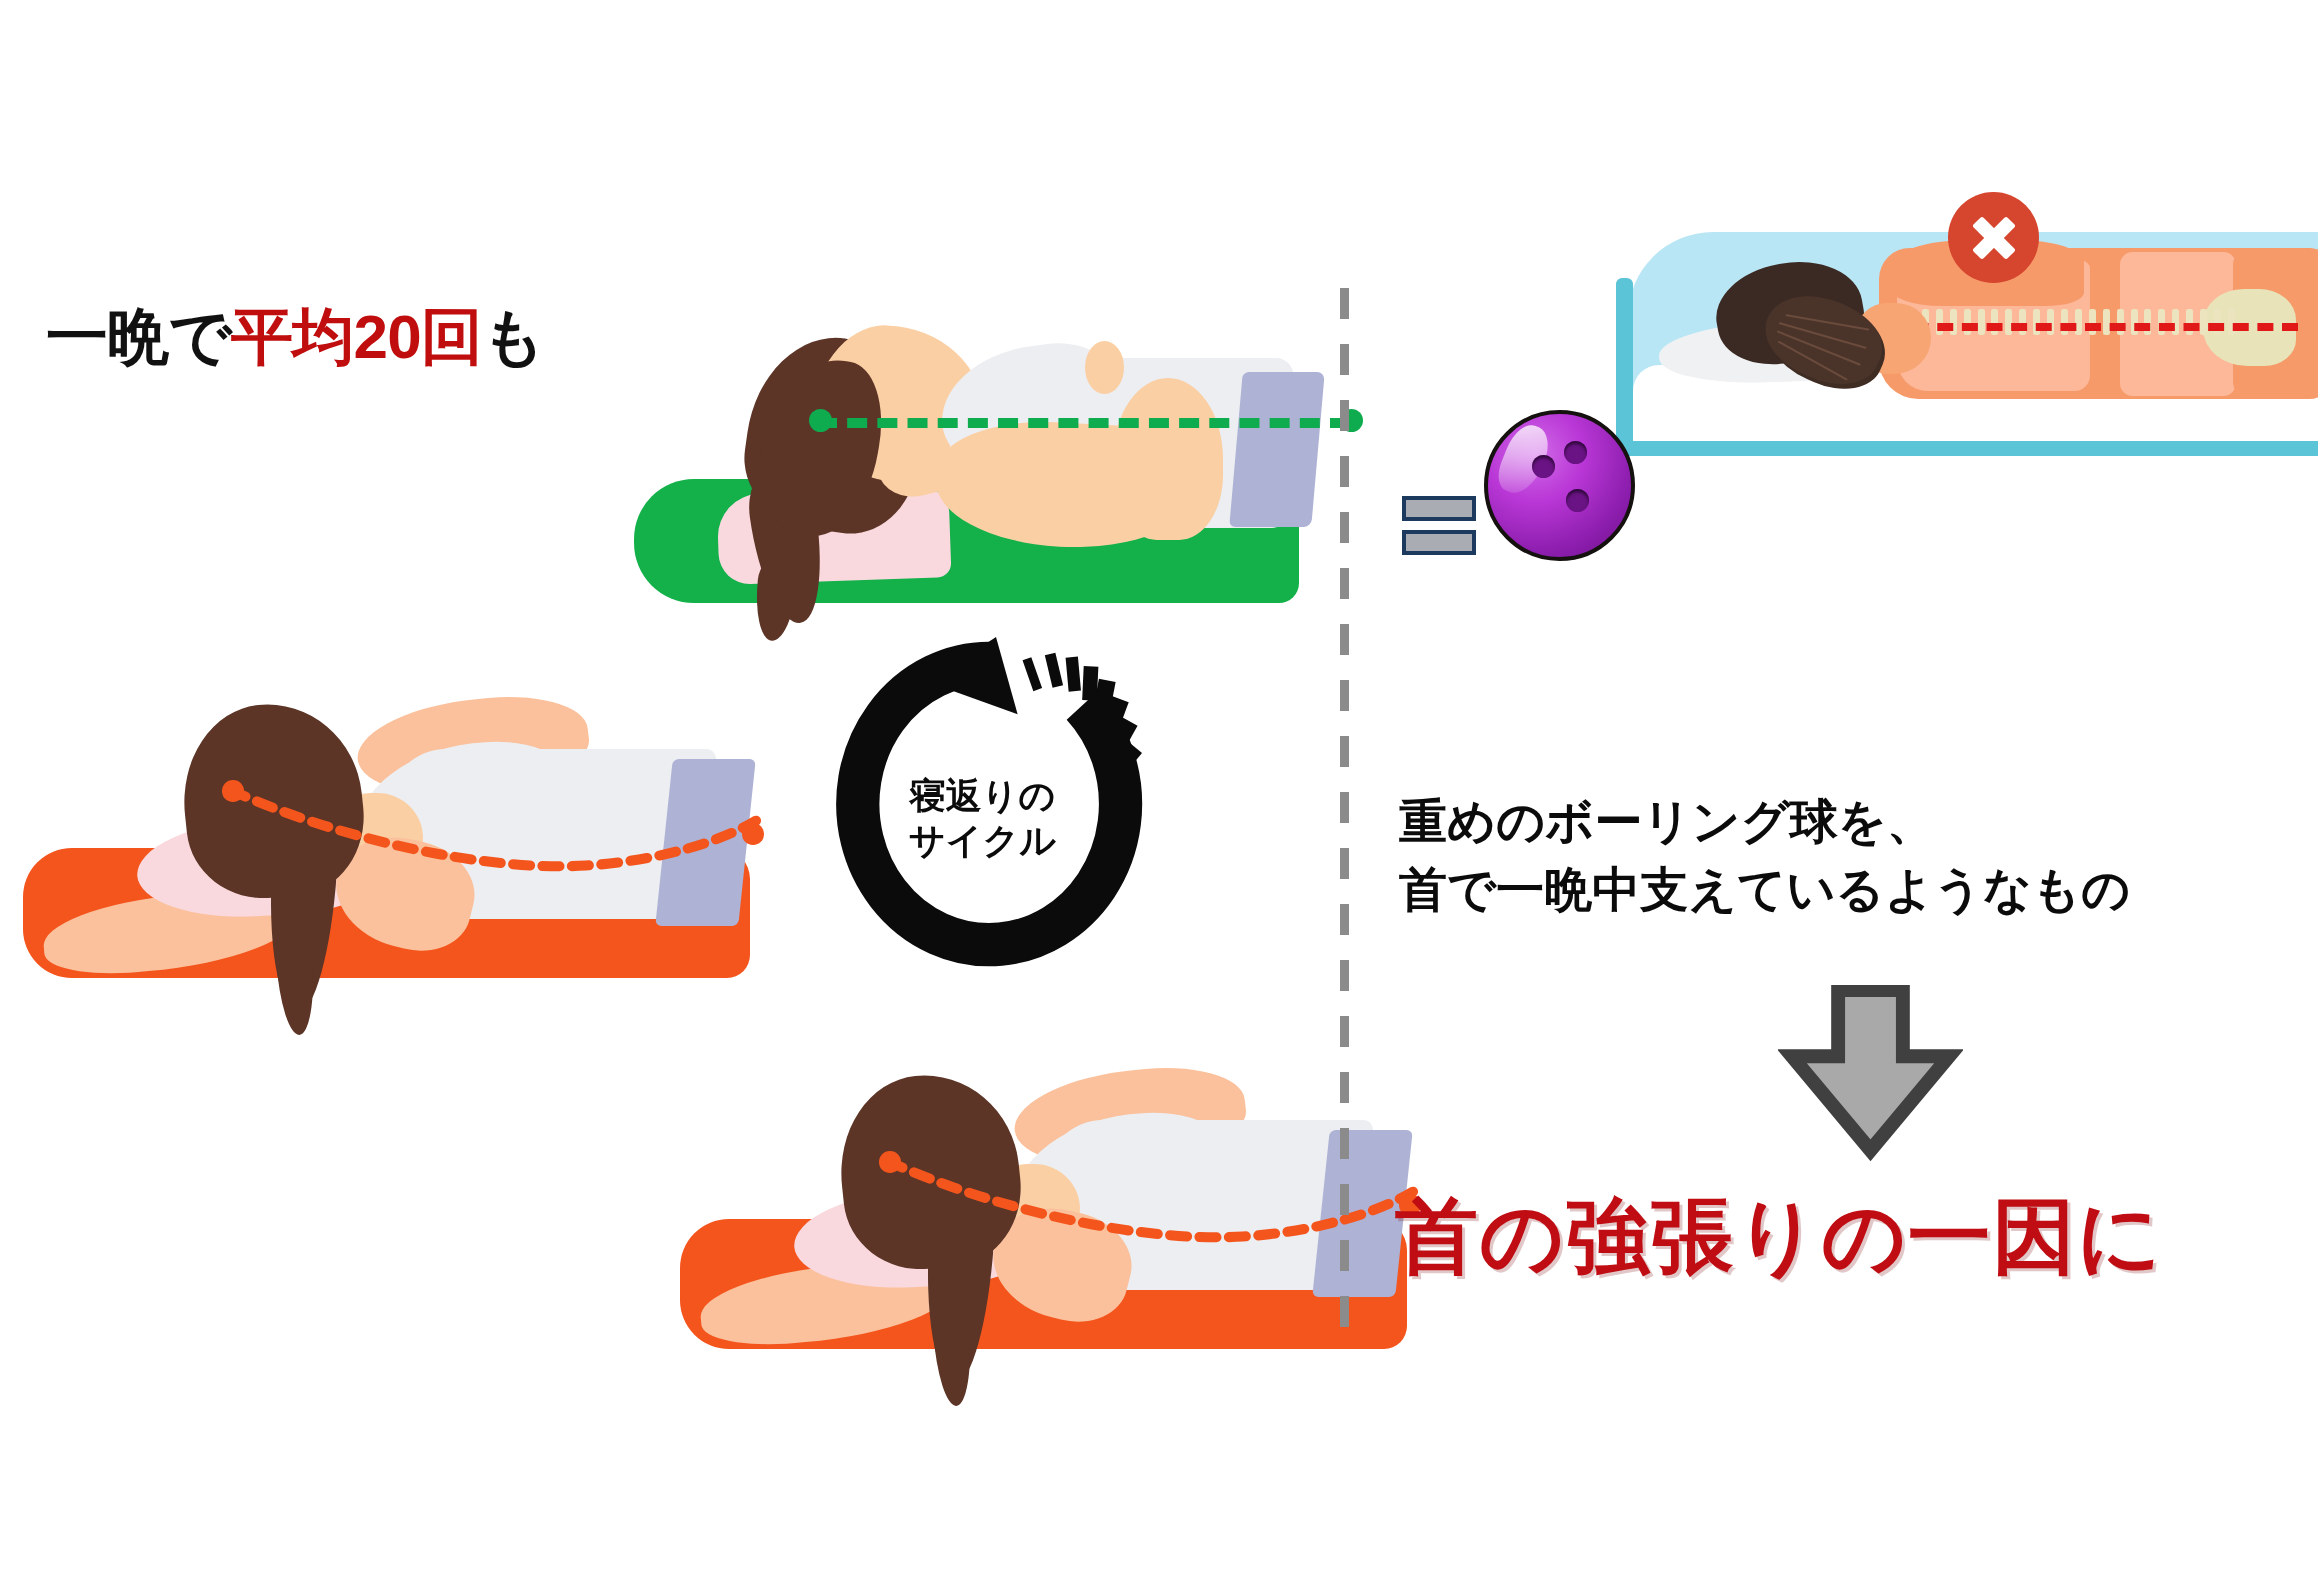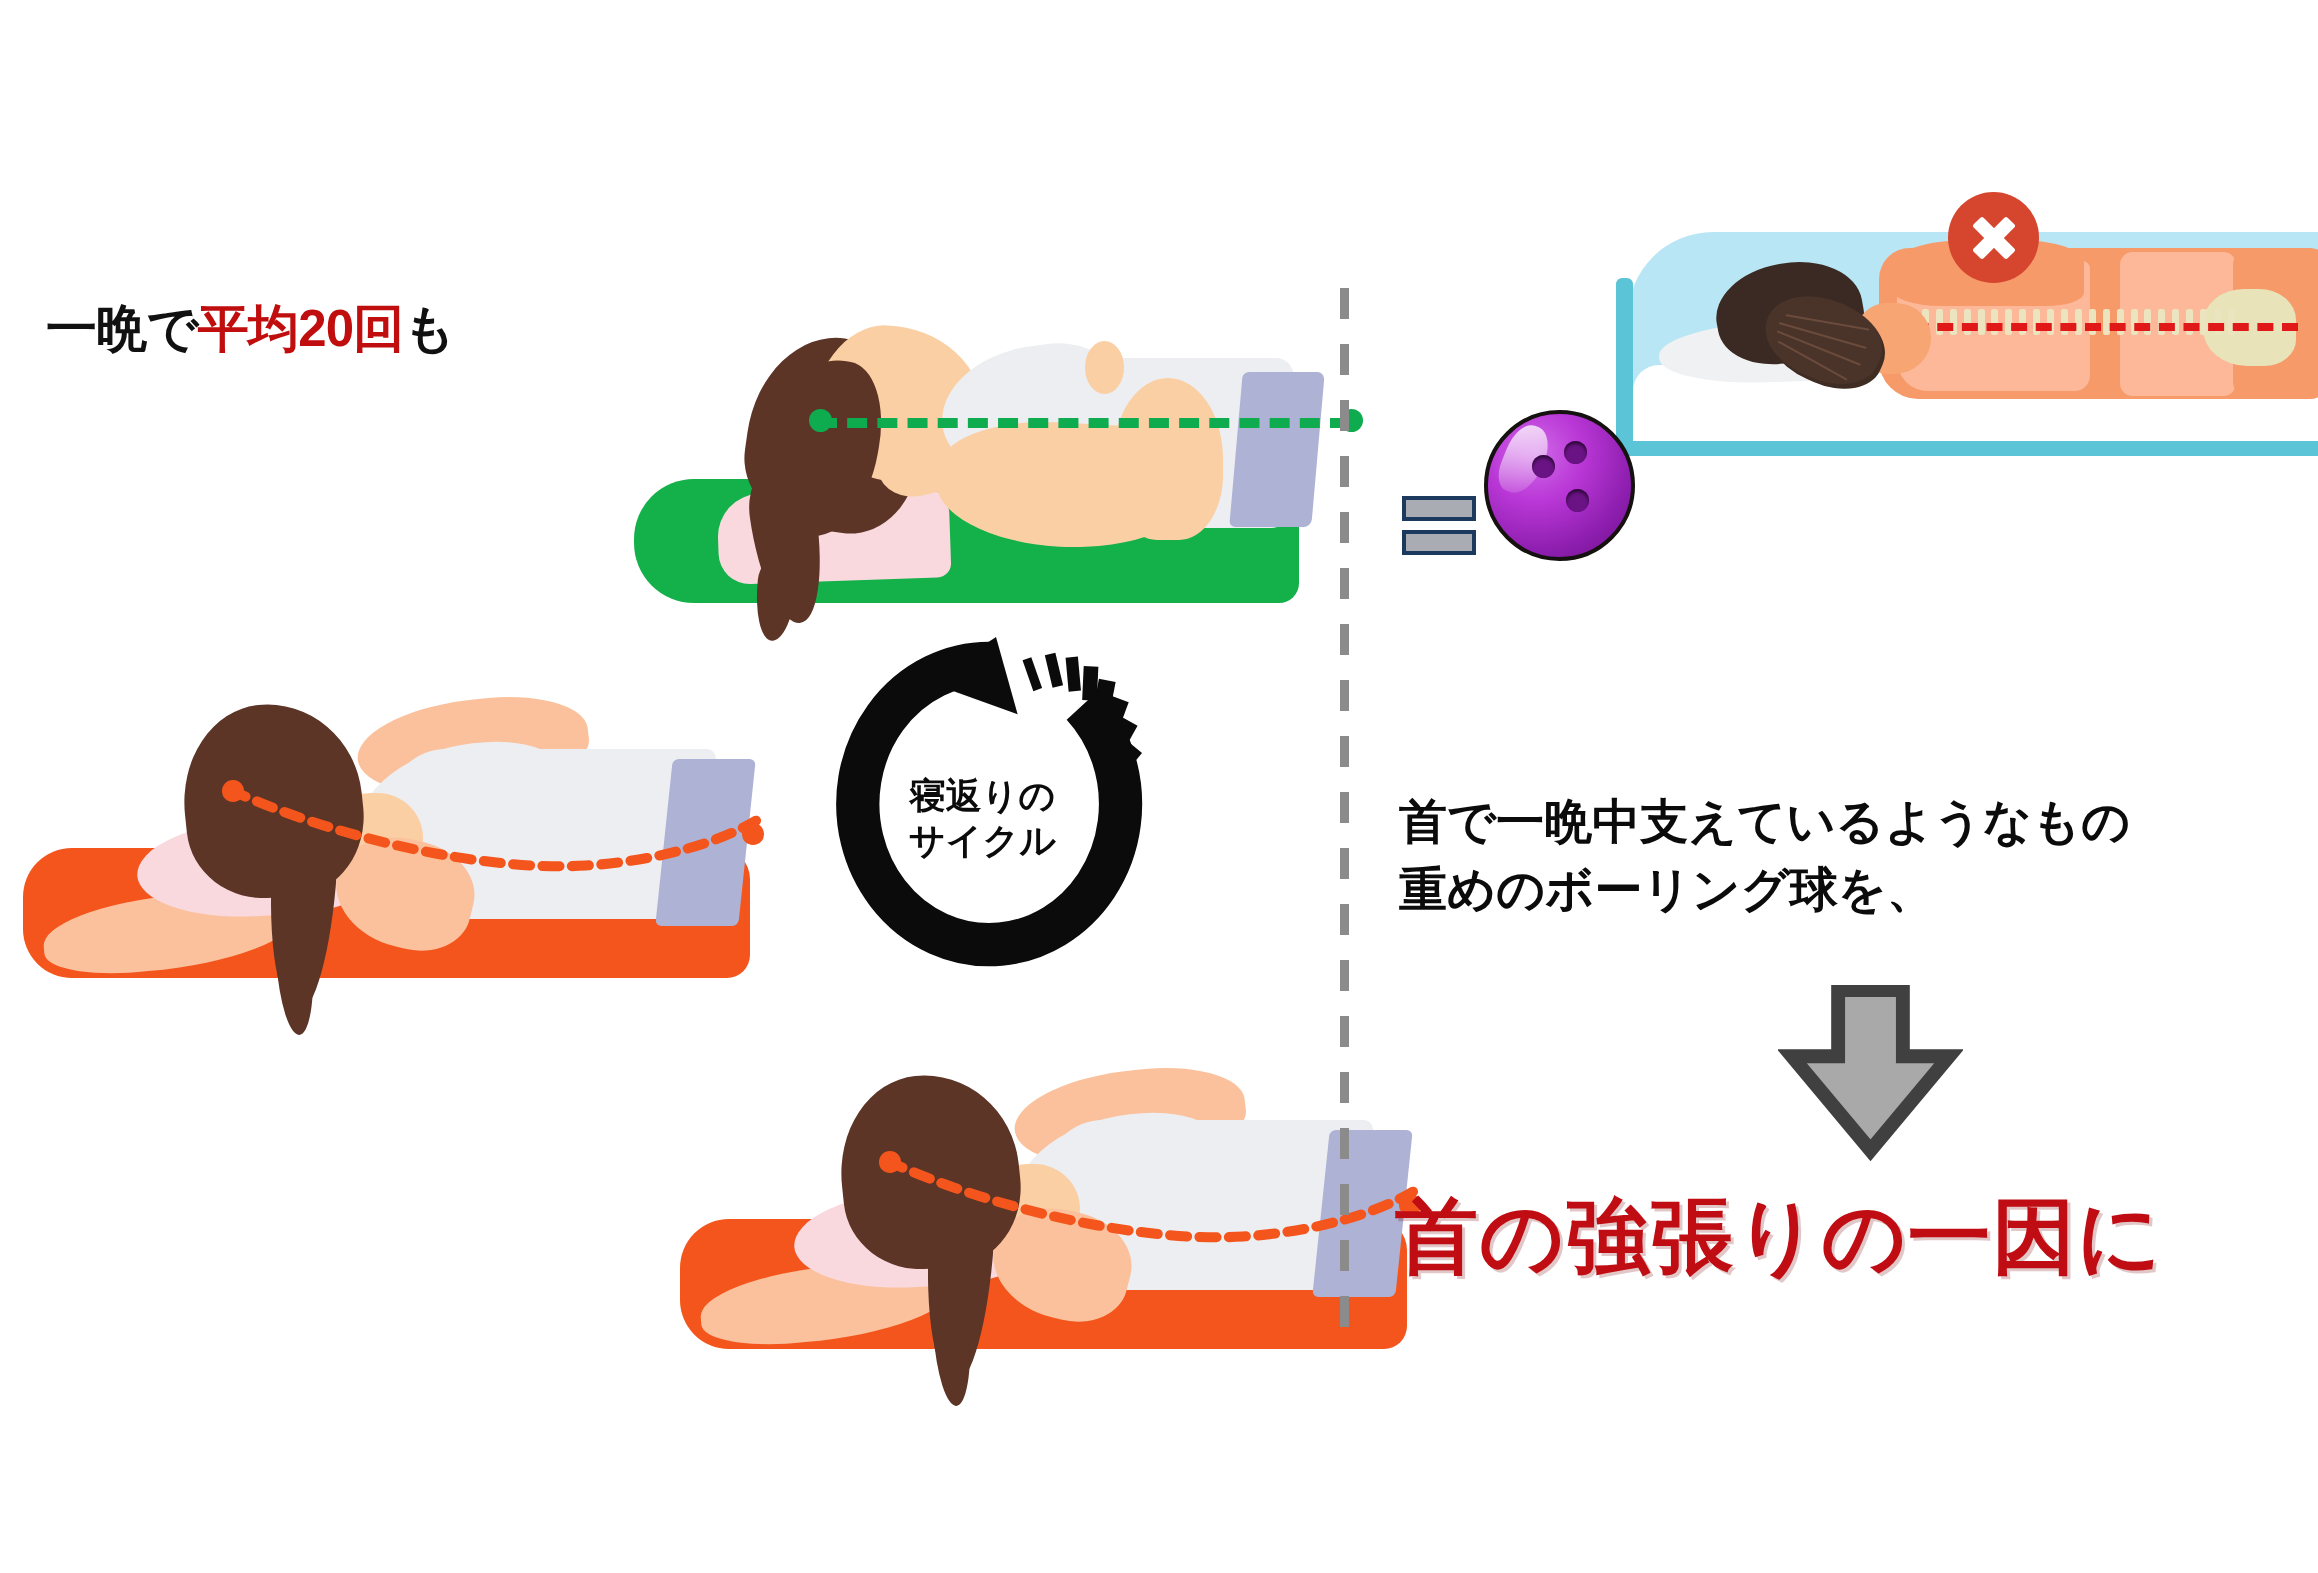--- a/index.html
+++ b/index.html
@@ -9,21 +9,21 @@
     font-family:"Liberation Sans","DejaVu Sans",sans-serif;
     -webkit-font-smoothing:antialiased;
   }
   .abs{position:absolute;}
 
   
   #left-panel{left:0;top:0;width:1353px;height:1574px;}
 
   #headline{
     left:46px;top:294px;width:711px;
-    font-size:51px;font-weight:bold;line-height:1.38;
+    font-size:62px;font-weight:bold;line-height:1.38;
     color:#111111;letter-spacing:-0.8px;white-space:nowrap;
   }
   #headline .hl-red{color:#c00d0d;}
   #headline .hl-line{display:block;}
 
   
   #scene-green{left:618px;top:301px;width:680px;height:309px;}
   .g-mattress{
     left:15.5px;top:178px;width:665px;height:124px;
     background:#14b14b;border-radius:60px 20px 20px 60px;
@@ -448,22 +448,22 @@
     <div class="ball-hole ball-h3"></div>
   </div>
 </div>
 
 <div class="abs" id="equals-sign">
   <div class="eq-bar eq-b1"></div>
   <div class="eq-bar eq-b2"></div>
 </div>
 
 <div class="abs" id="right-caption">
+  <span>重めのボーリング球を、</span>
   <span>首で一晩中支えているようなもの</span>
-  <span>重めのボーリング球を、</span>
 </div>
 
 <svg class="abs" id="down-arrow" viewBox="0 0 240 230">
   <polygon points="78,6 162,6 162,92 222,92 120,214 18,92 78,92" fill="#a9a9a9" stroke="#404040" stroke-width="18" stroke-linejoin="miter"></polygon>
 </svg>
 
 <div class="abs" id="conclusion">首の強張りの一因に</div>
 
 
 </body></html>

